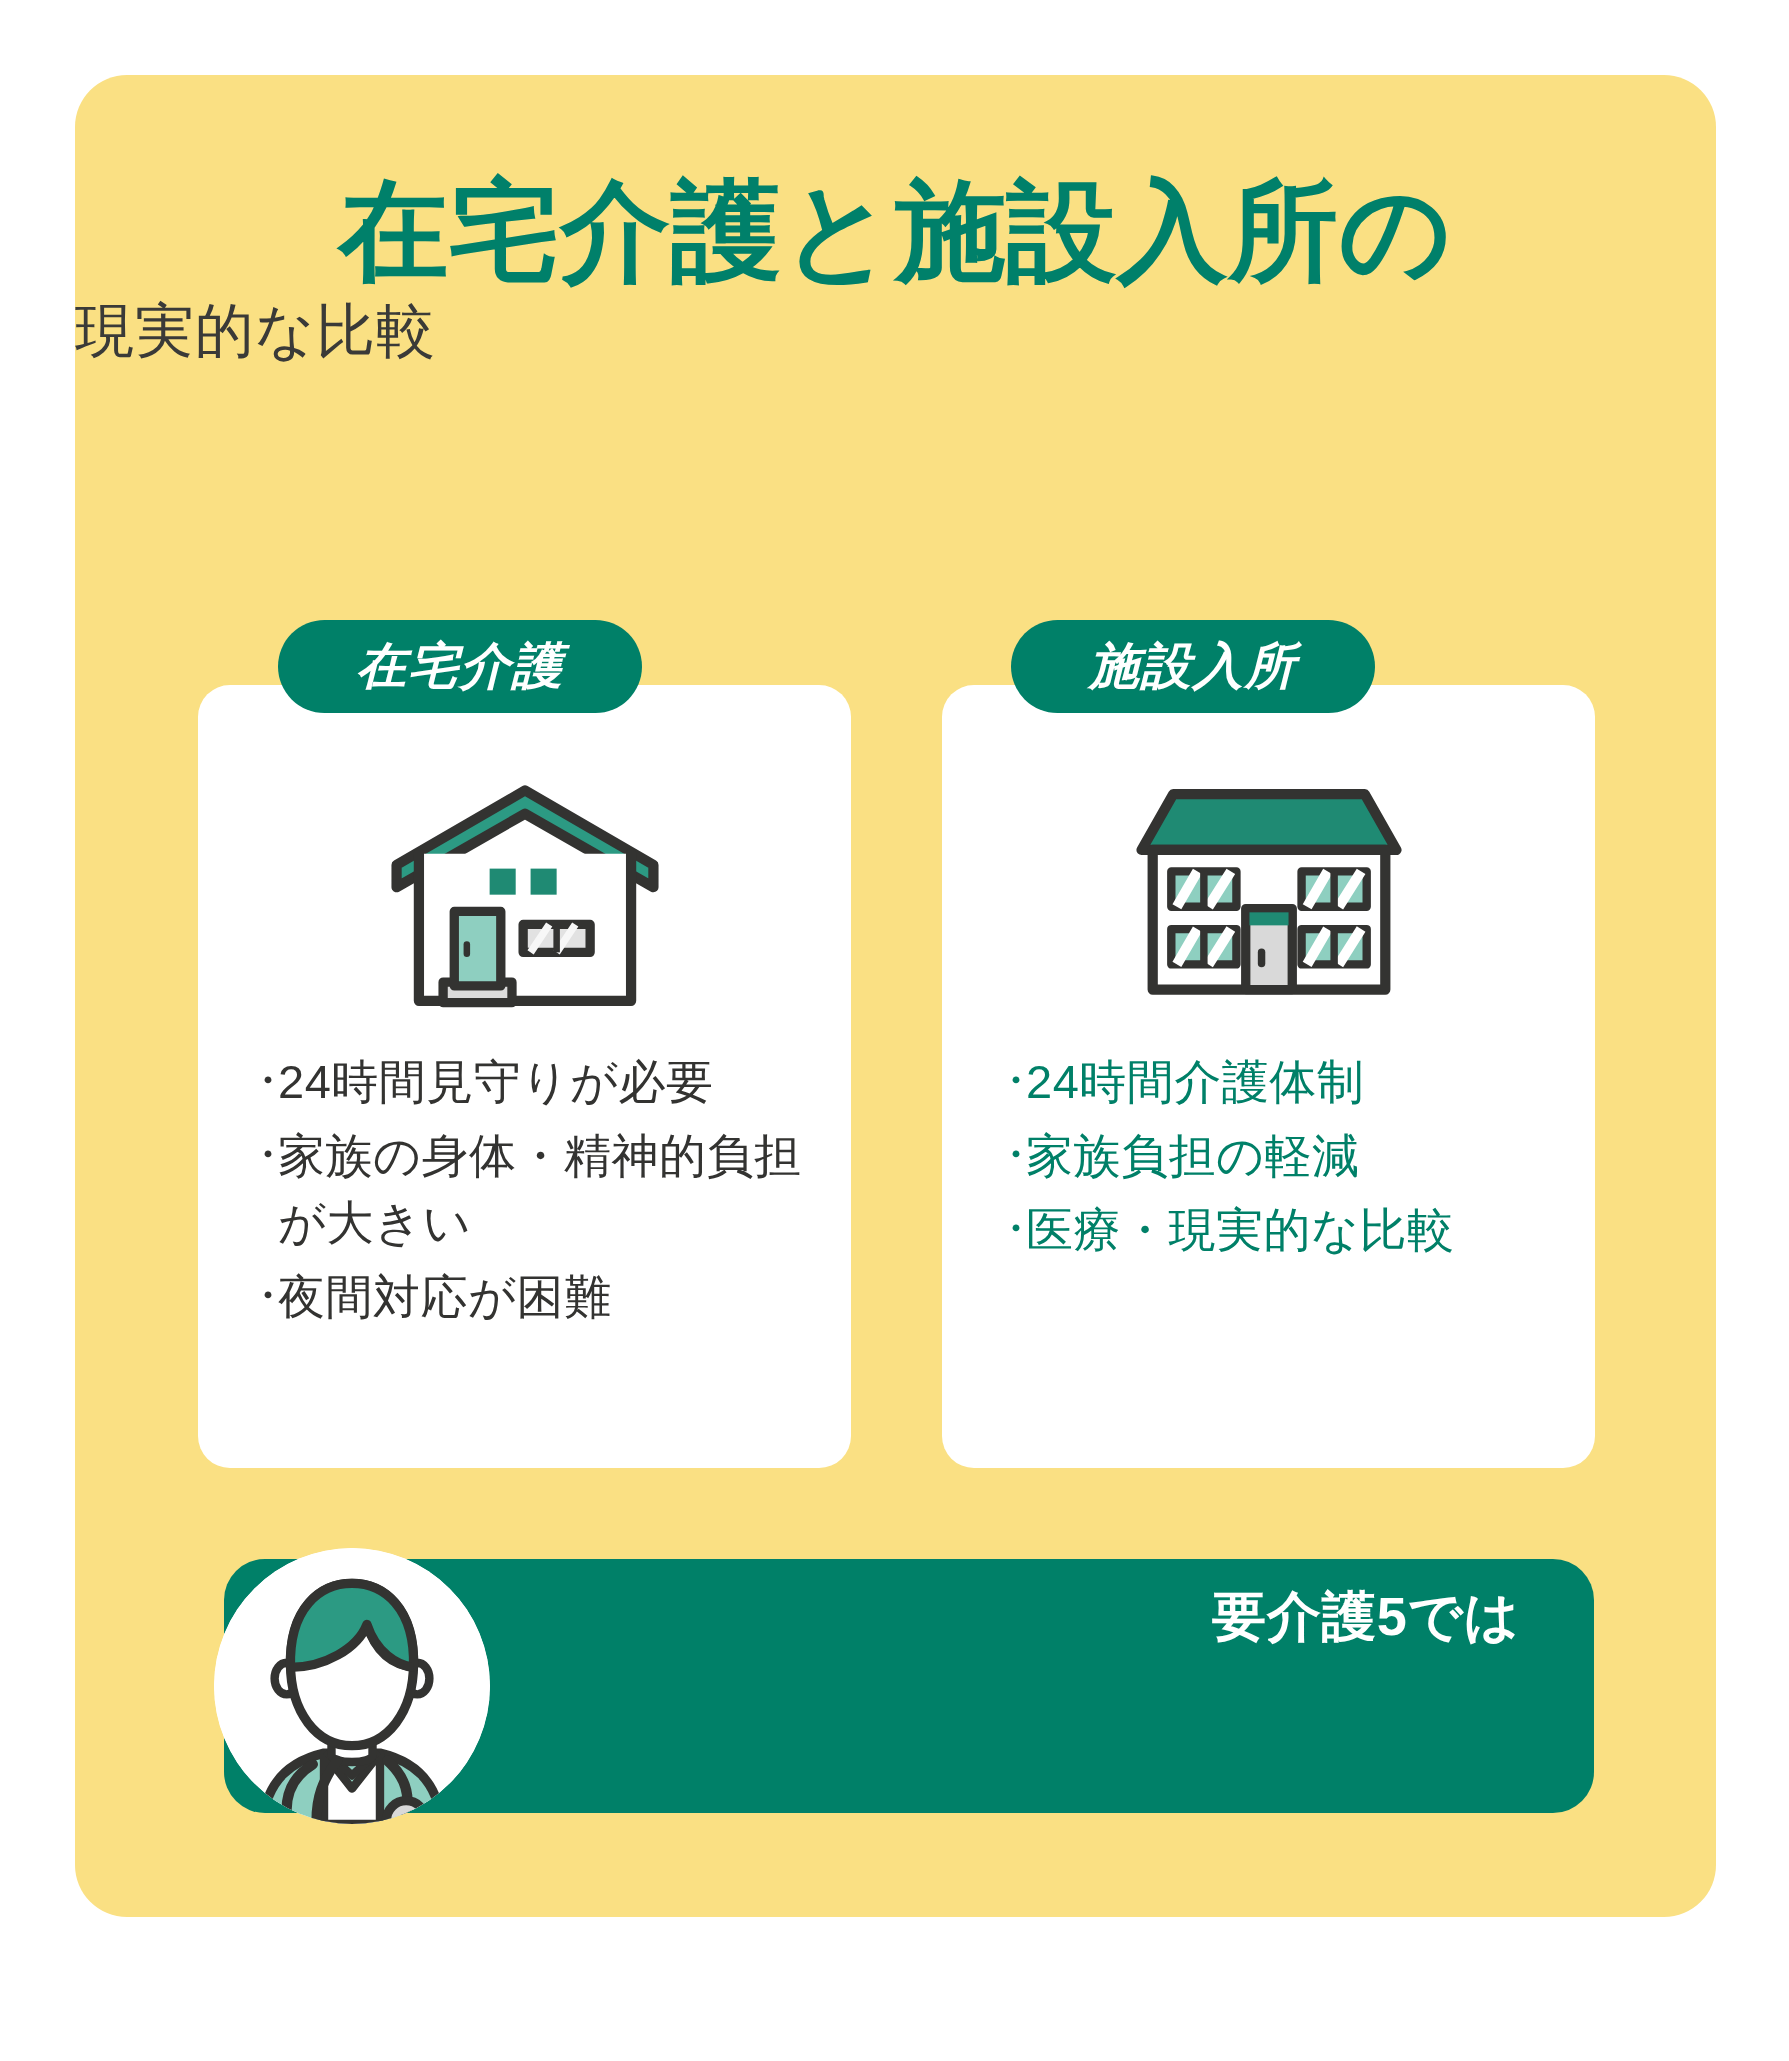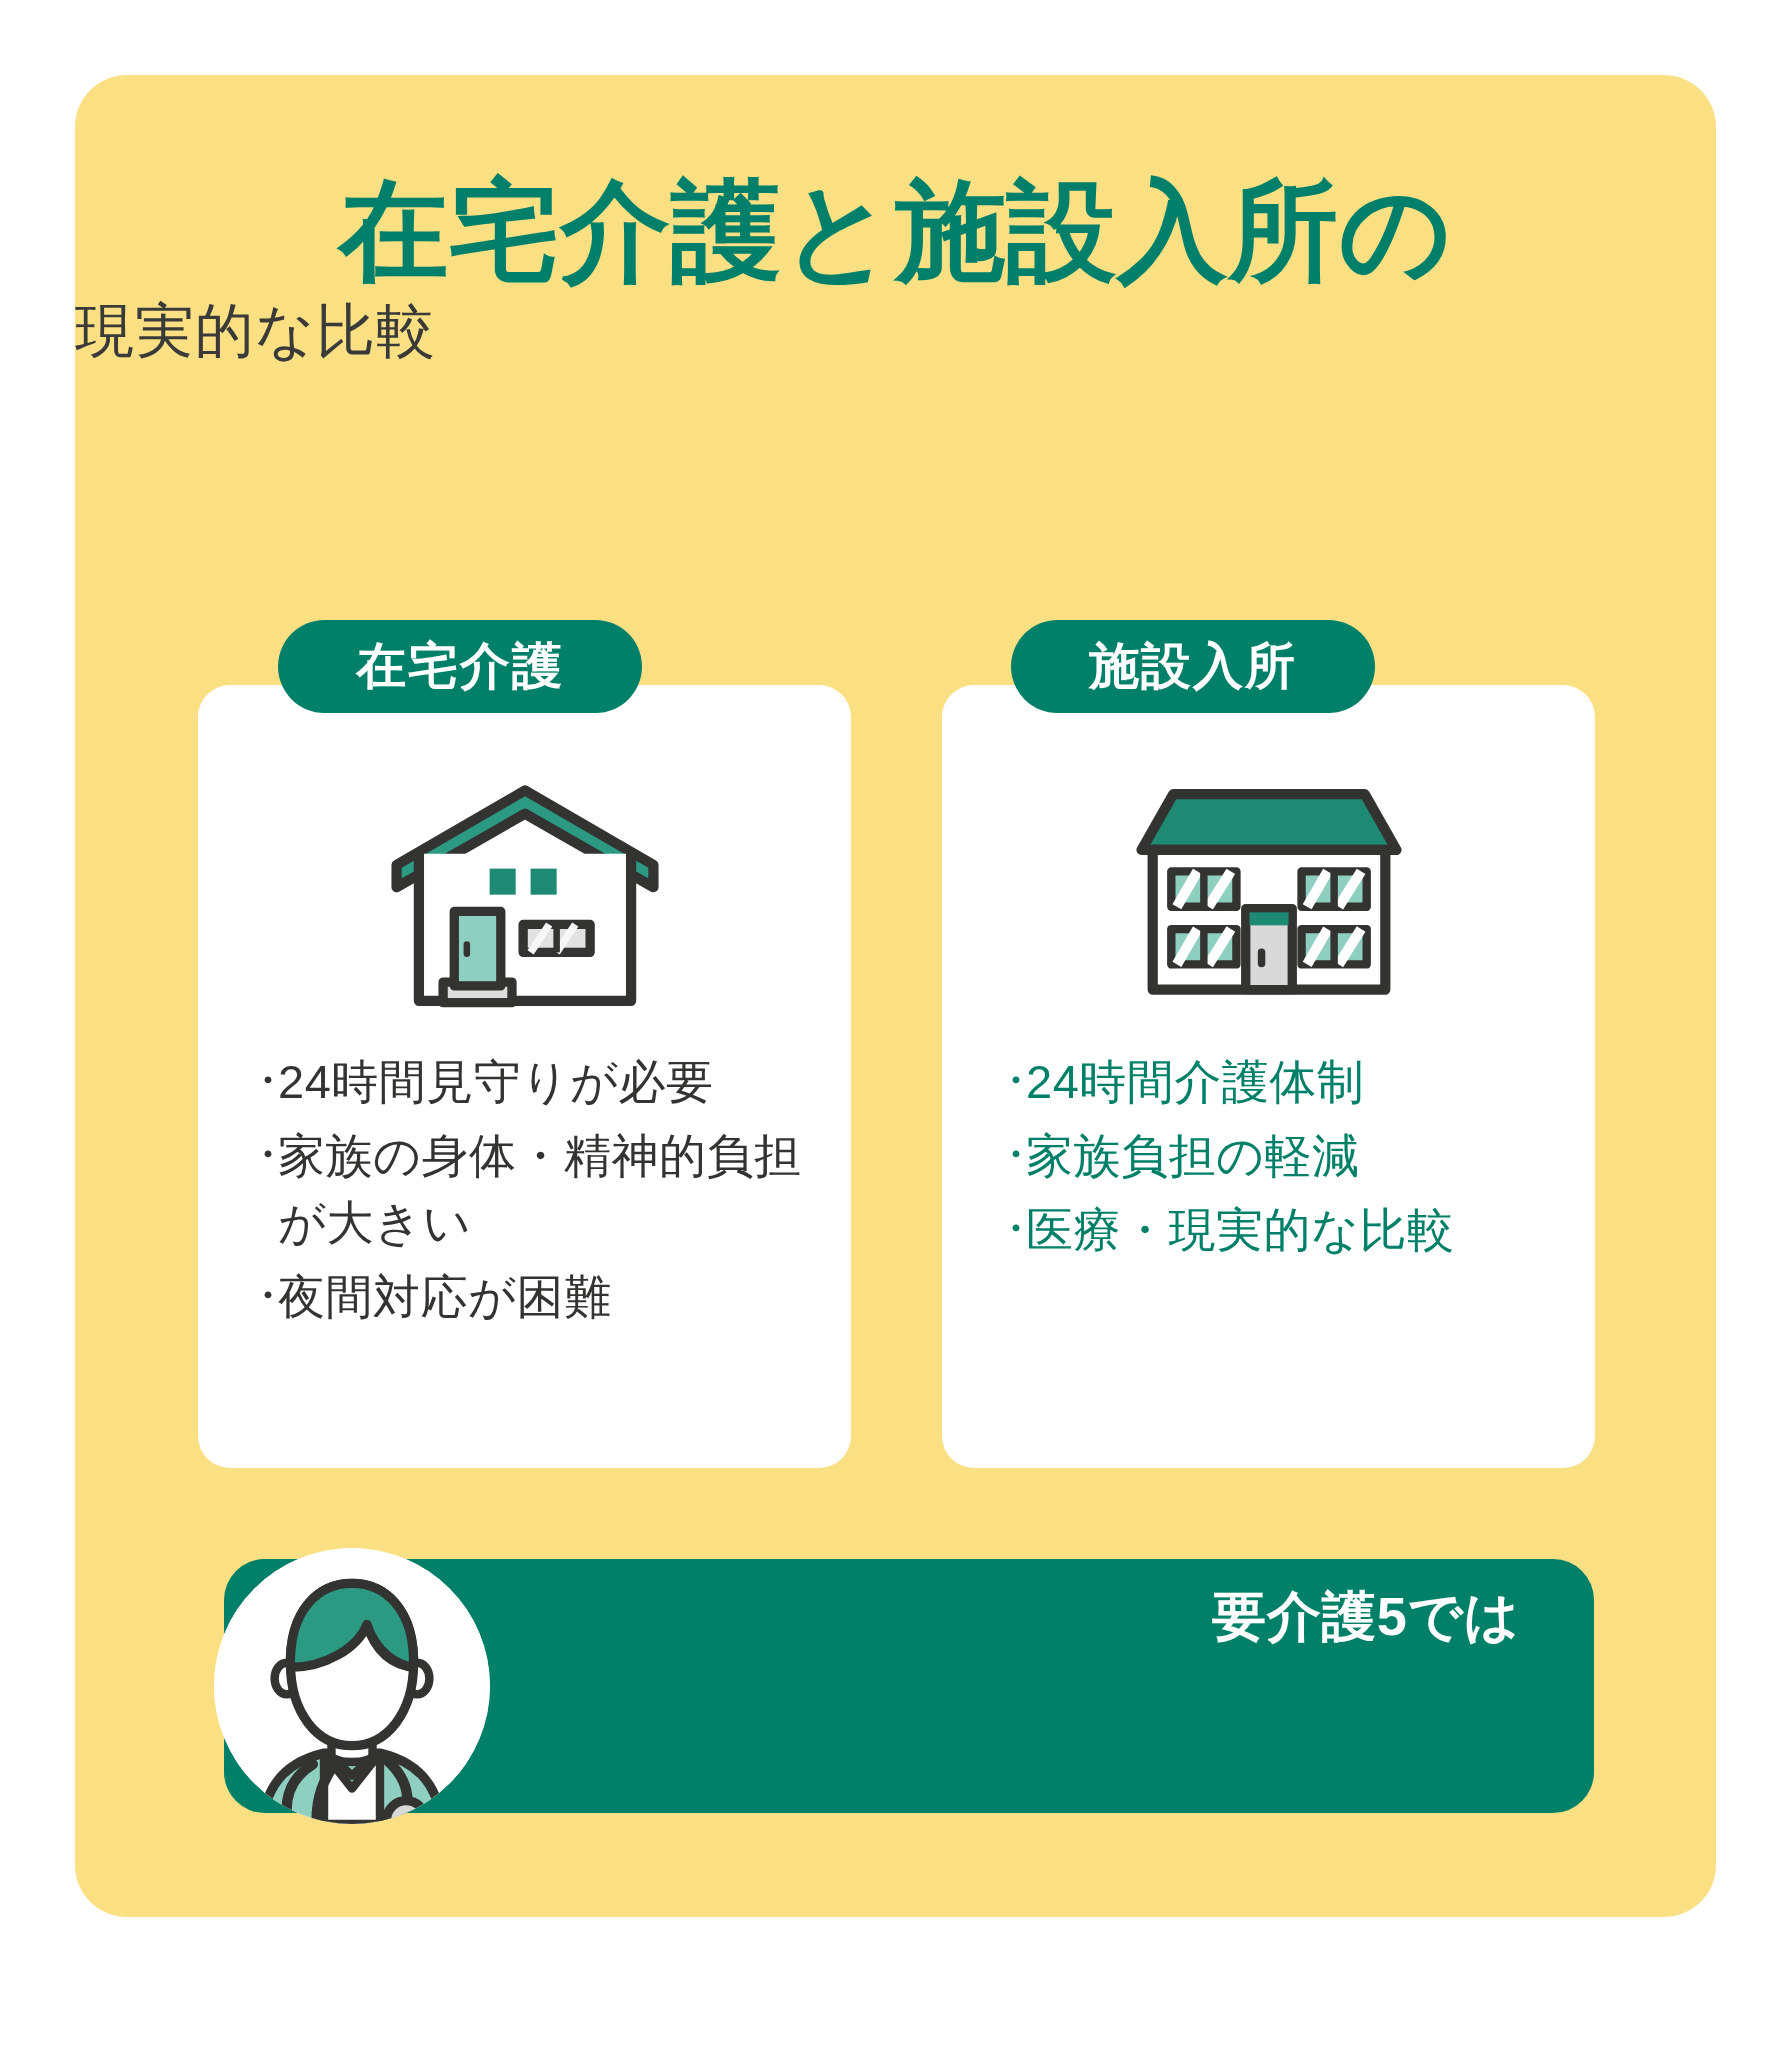--- a/index.html
+++ b/index.html
@@ -80,20 +80,21 @@
     border-radius: 47px;
     background: #008068;
     color: #ffffff;
     font-size: 50px;
     font-weight: 700;
     letter-spacing: 1.9px;
     display: flex;
     align-items: center;
     justify-content: center;
     white-space: nowrap;
+    font-style: italic;
   }
   .pill--home { left: 278px; width: 364px; }
   .pill--facility { left: 1011px; width: 364px; }
 
   .card-icon {
     position: absolute;
     left: 0;
     top: 98px;
     width: 100%;
     display: flex;

